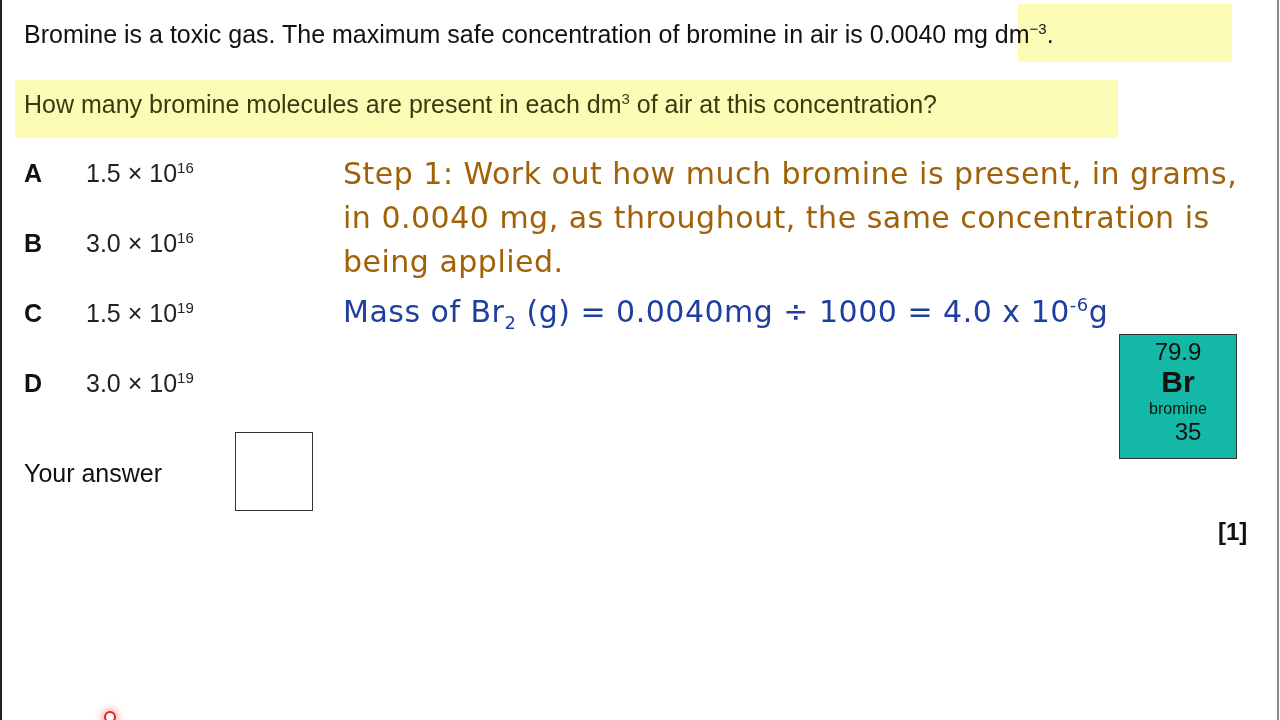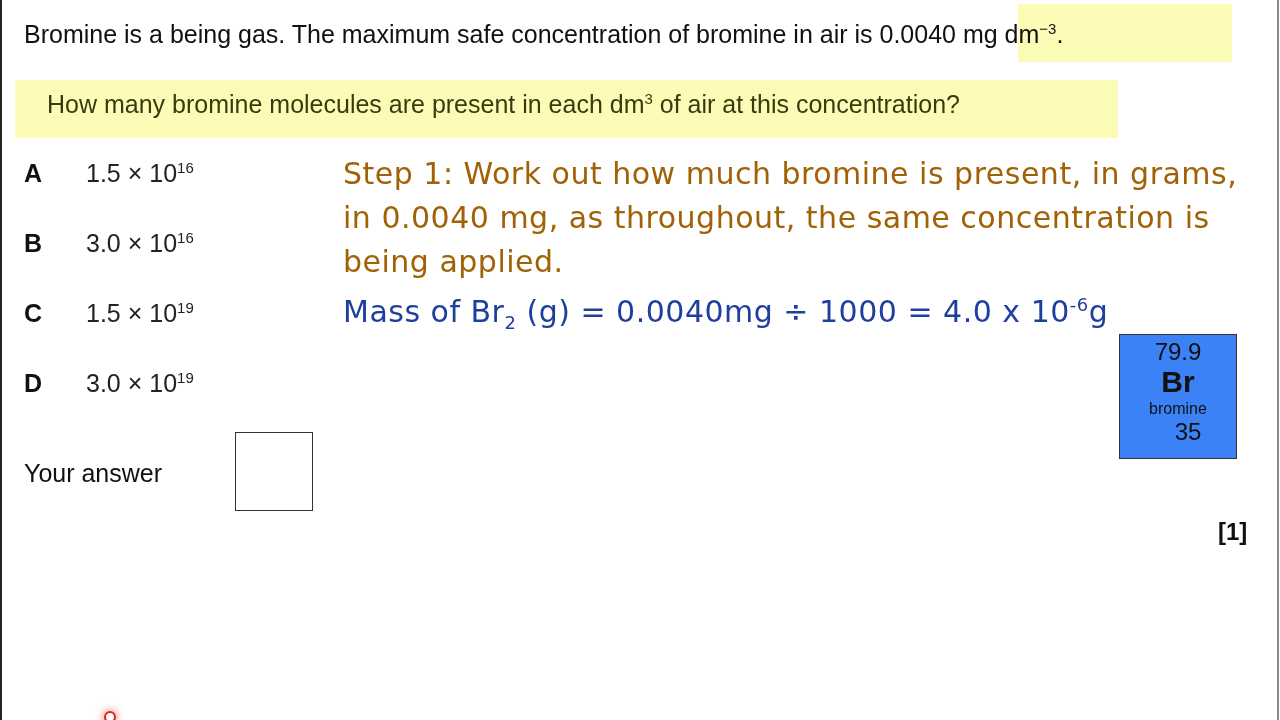--- a/index.html
+++ b/index.html
@@ -11,57 +11,57 @@
   }
   .left-border { position:absolute; left:0; top:0; width:2px; height:720px; background:#222; }
   .right-border { position:absolute; right:1px; top:0; width:2px; height:720px; background:#888; }
 
   .intro { position:absolute; left:24px; top:16px; font-size:25px; line-height:36px; white-space:nowrap; }
   .hl-conc { position:absolute; left:1018px; top:4px; width:214px; height:58px; background:#fdfcb6; }
   .intro .conc { position:relative; }
   sup { font-size:15px; vertical-align:super; line-height:0; }
 
   .hl-question { position:absolute; left:15px; top:80px; width:1103px; height:58px; background:#fdfcb6; }
-  .question { position:absolute; left:24px; top:86px; font-size:25px; line-height:36px; color:#3a3a10; white-space:nowrap;margin-left:23px; }
+  .question { position:absolute; left:24px; top:86px; font-size:25px; line-height:36px; color:#3a3a10; white-space:nowrap; }
 
   .option { position:absolute; left:24px; font-size:25px; line-height:34px; white-space:nowrap; }
   .option .letter { display:inline-block; width:62px; font-weight:bold; }
   .option .val { color:#222; }
 
   .your-answer { position:absolute; left:24px; top:456px; font-size:25px; line-height:34px; }
   .answer-box { position:absolute; left:235px; top:432px; width:76px; height:77px; border:1.5px solid #333; background:#fff; }
 
   .hand { font-family:"DejaVu Sans", sans-serif; letter-spacing:0.5px; position:absolute; white-space:nowrap; }
   .pink { color:#a16207; }
   .blue { color:#1f3f9e; }
   .step1 { left:343px; top:152px; font-size:30px; line-height:44px; }
   .mass { left:343px; top:292px; font-size:30px; line-height:40px; }
   .step2 { left:349px; top:360px; font-size:30px; line-height:44px; }
   .hand sub { font-size:18px; line-height:0; }
   .hand sup { font-size:18px; }
 
-  .pt-tile { position:absolute; left:1119px; top:334px; width:116px; height:123px; background:#3b82f6; border:1.5px solid #333; text-align:center; }
+  .pt-tile { position:absolute; left:1119px; top:334px; width:116px; height:123px; background:#14b8a6; border:1.5px solid #333; text-align:center; }
   .pt-mass { font-size:24px; line-height:26px; margin-top:4px; }
   .pt-symbol { font-size:30px; font-weight:bold; line-height:34px; }
   .pt-name { font-size:16px; line-height:20px; }
   .pt-number { font-size:24px; line-height:26px;padding-left:20px; }
 
   .marks { position:absolute; left:1218px; top:518px; font-size:24px; font-weight:bold; }
 
   .laser { position:absolute; left:104px; top:711px; width:8px; height:8px; border-radius:50%; border:2px solid #d22; box-shadow:0 0 6px 3px rgba(255,60,60,0.35); background:#fff; }
 </style>
 </head>
 <body>
 
 <div class="left-border"></div>
 <div class="right-border"></div>
 
 <div class="hl-conc"></div>
 <div class="intro">
-  <span>Bromine is a being gas. The maximum safe concentration of bromine in air is </span><span class="conc"><span>0.0040 mg dm</span><sup>−3</sup></span><span>.</span>
+  <span>Bromine is a toxic gas. The maximum safe concentration of bromine in air is </span><span class="conc"><span>0.0040 mg dm</span><sup>−3</sup></span><span>.</span>
 </div>
 
 <div class="hl-question"></div>
 <div class="question">
   <span>How many bromine molecules are present in each dm</span><sup>3</sup><span> of air at this concentration?</span>
 </div>
 
 <div class="option" style="top:156px">
   <span class="letter">A</span><span class="val"><span>1.5 × 10</span><sup>16</sup></span>
 </div>

